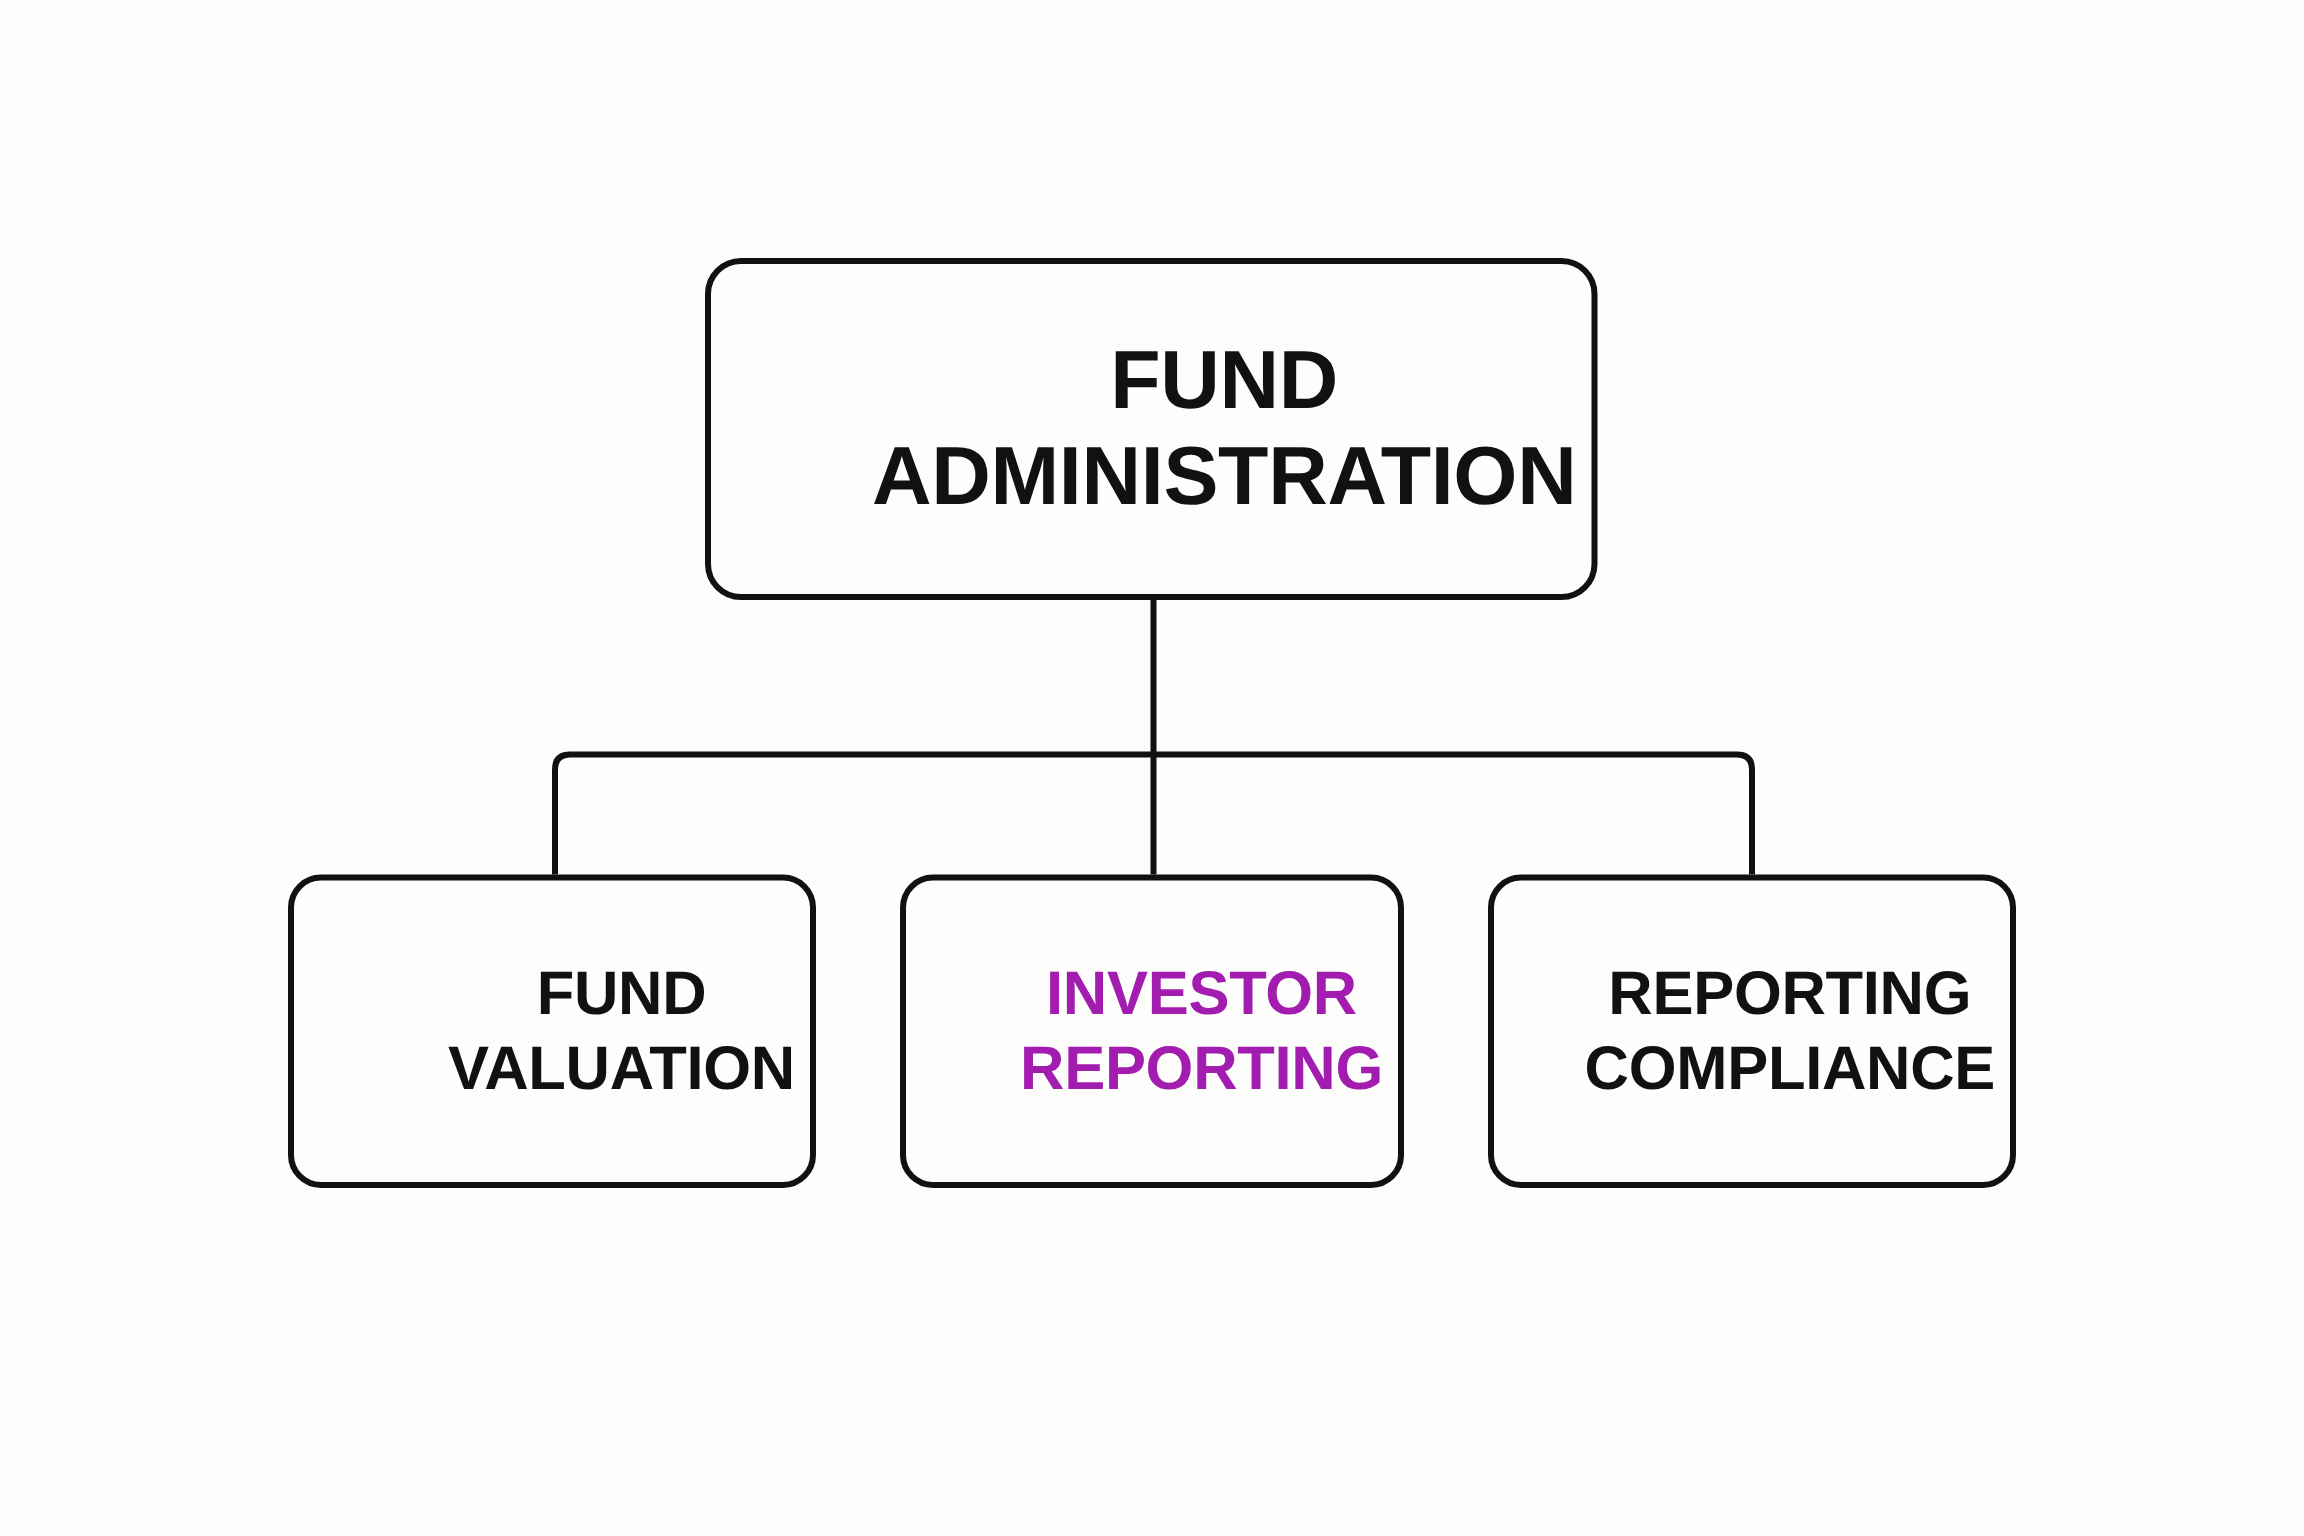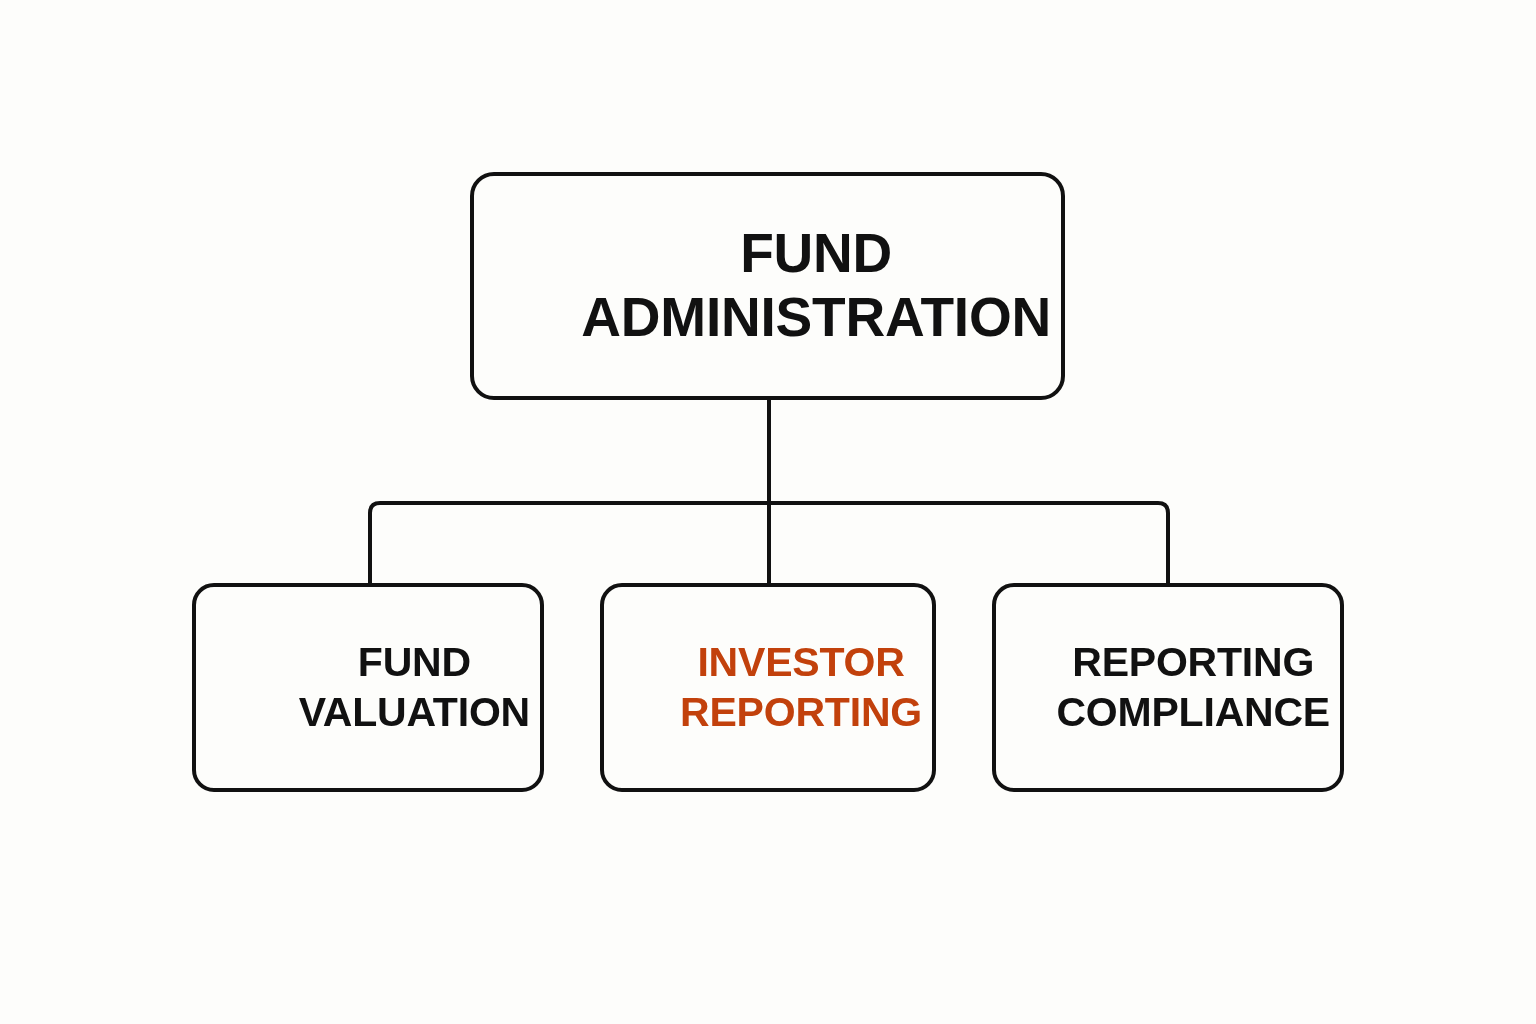--- a/index.html
+++ b/index.html
@@ -99,21 +99,21 @@
     <span class="node-label" style="color: rgb(17, 17, 17);">FUND
 ADMINISTRATION</span>
   </div>
 
   <div class="node node-child node-child-0" style="border-color: rgb(17, 17, 17); background: rgb(253, 253, 251);">
     <span class="node-label" style="color: rgb(17, 17, 17);">FUND
 VALUATION</span>
   </div>
 
   <div class="node node-child node-child-1" style="border-color: rgb(17, 17, 17); background: rgb(253, 253, 251);">
-    <span class="node-label" style="color: #c2410c;">INVESTOR
+    <span class="node-label" style="color: #a21caf;">INVESTOR
 REPORTING</span>
   </div>
 
   <div class="node node-child node-child-2" style="border-color: rgb(17, 17, 17); background: rgb(253, 253, 251);">
     <span class="node-label" style="color: rgb(17, 17, 17);">REPORTING
 COMPLIANCE</span>
   </div>
 
 </div>
 

